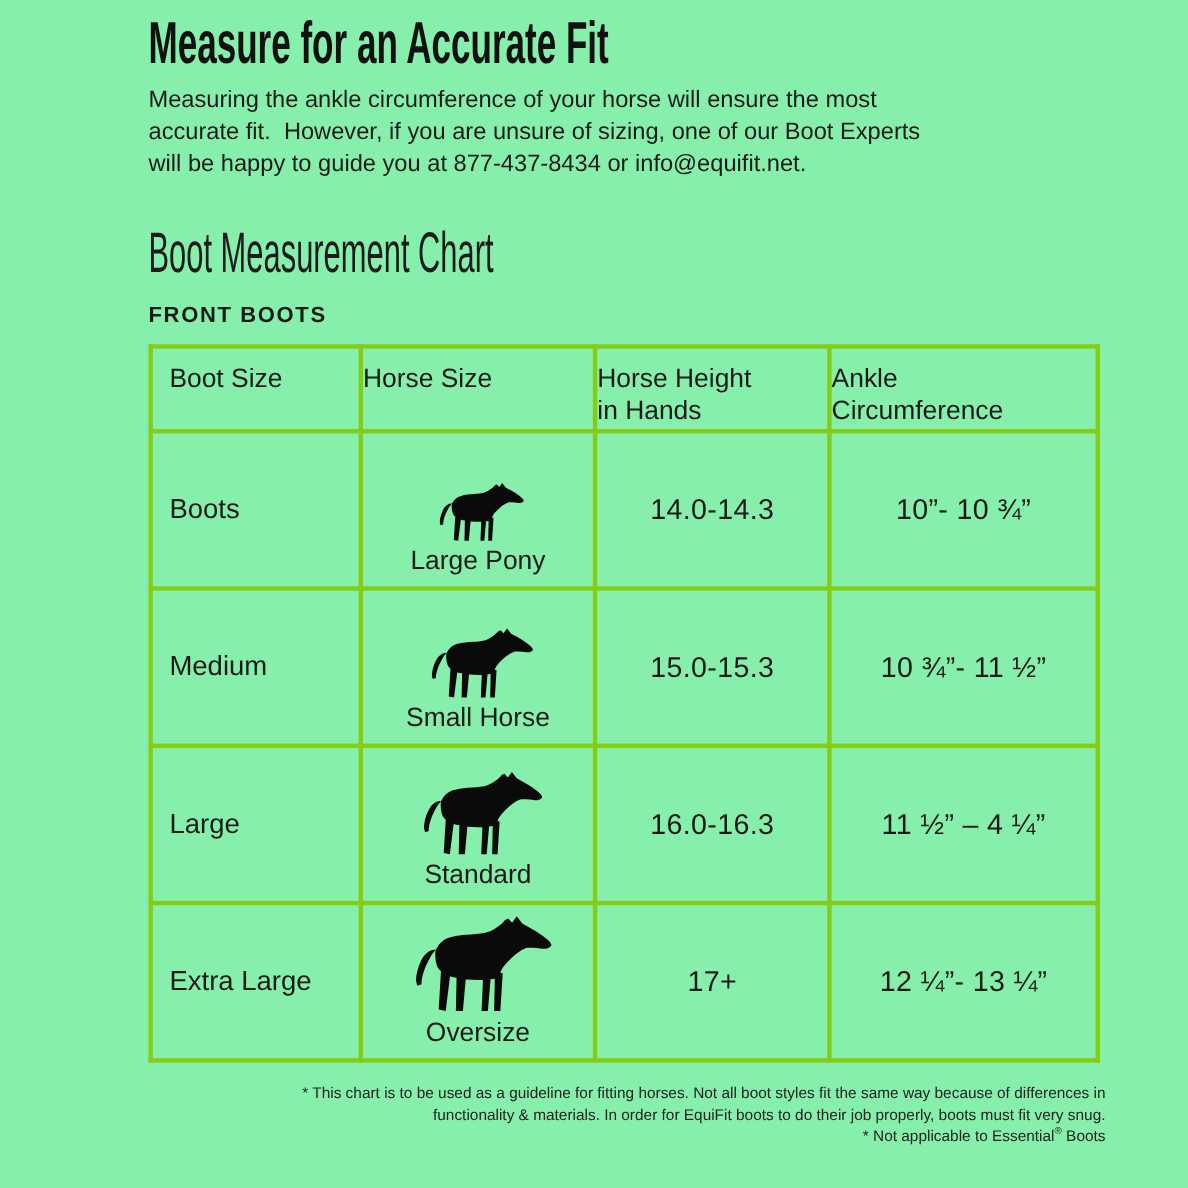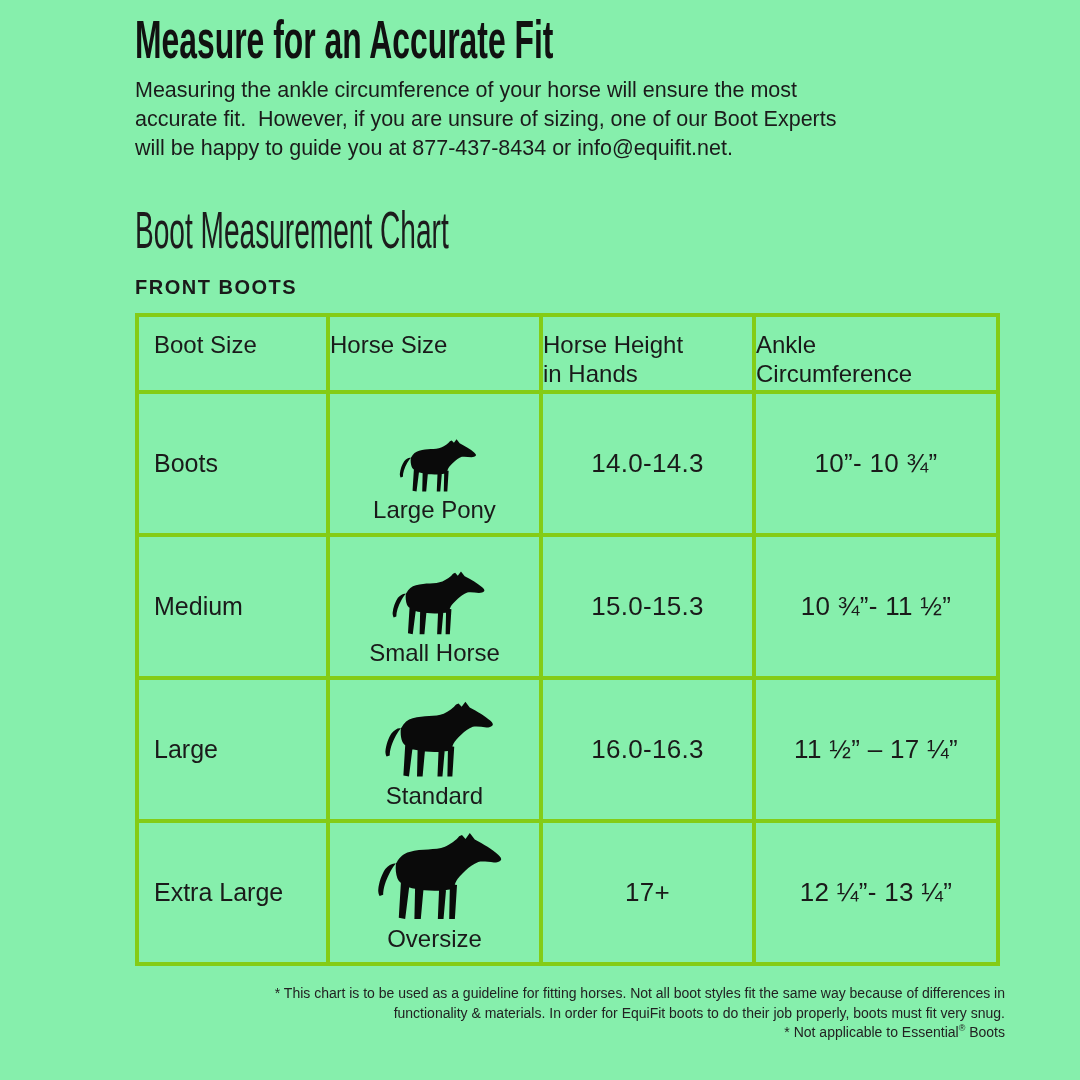--- a/index.html
+++ b/index.html
@@ -208,21 +208,21 @@
         </tr>
         <tr>
           <td class="c-boot">Large</td>
           <td class="c-horse">
             <svg class="horse-svg horse-2" viewBox="0 0 200 140" preserveAspectRatio="none">
                 <use href="#horse-sym"></use>
               </svg>
             <div class="horse-label">Standard</div>
           </td>
           <td class="c-height">16.0-16.3</td>
-          <td class="c-ankle">11 ½” – 17 ¼”</td>
+          <td class="c-ankle">11 ½” – 4 ¼”</td>
         </tr>
         <tr>
           <td class="c-boot">Extra Large</td>
           <td class="c-horse">
             <svg class="horse-svg horse-3" viewBox="0 0 200 140" preserveAspectRatio="none">
                 <use href="#horse-sym"></use>
               </svg>
             <div class="horse-label">Oversize</div>
           </td>
           <td class="c-height">17+</td>

